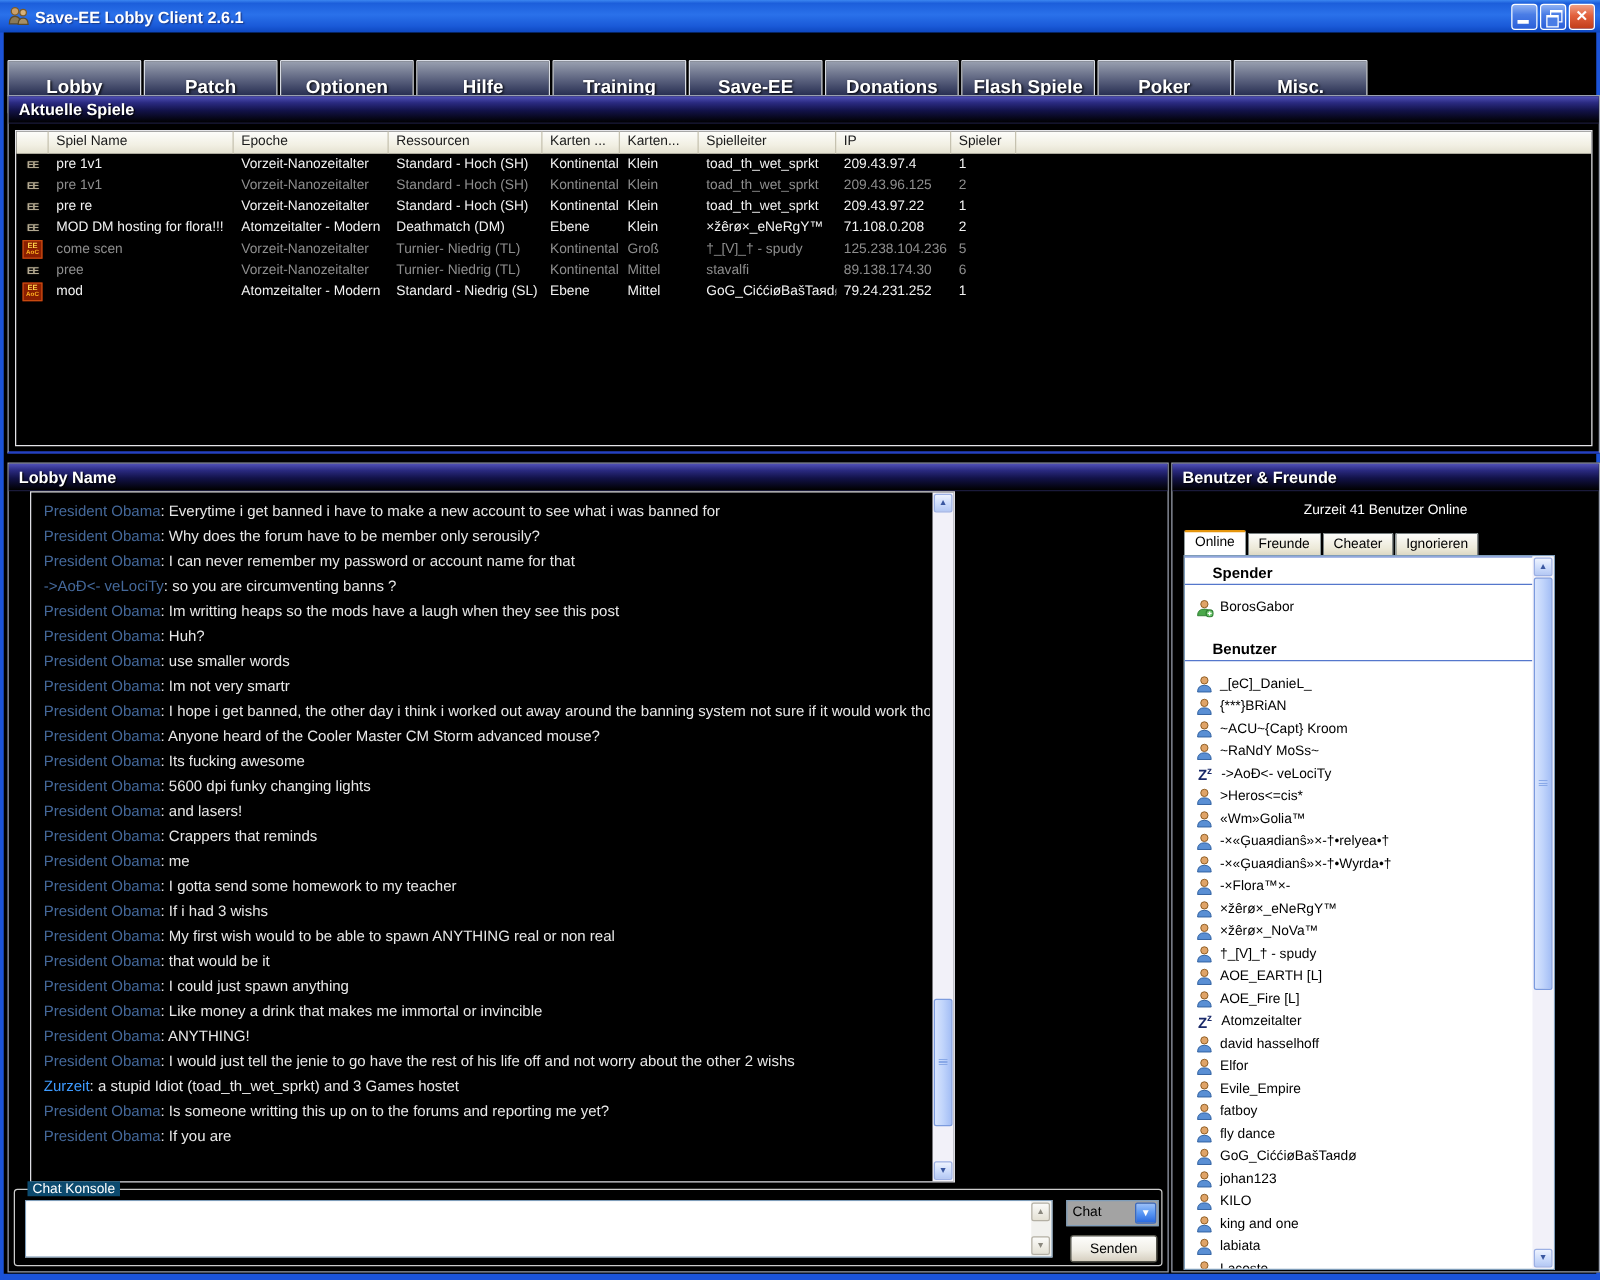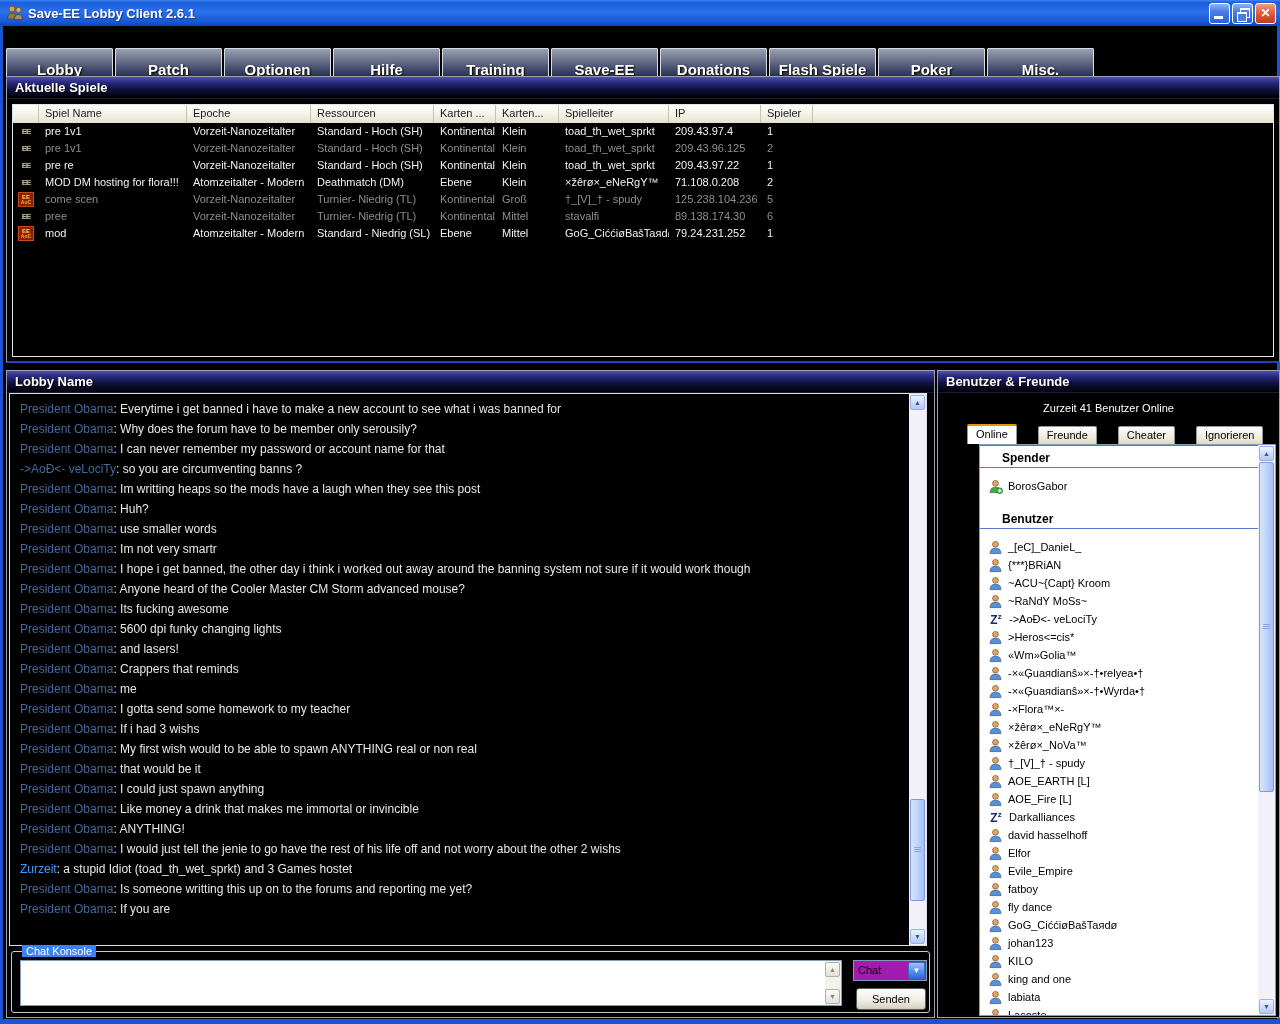--- a/index.html
+++ b/index.html
@@ -55,73 +55,73 @@
   .td.icon-cell { padding:1px 0 0 5px; }
   .gicon-ee { width:16px; height:15px; font-size:8px; font-weight:bold; color:#b4aa92;
     letter-spacing:-1px; text-align:center; line-height:15px; text-shadow:0 0 1px #6a6250; }
   .gicon-aoc { width:16px; height:15px; background:#8a1e00; border:1px solid #c84a10;
     font-weight:bold; text-align:center; line-height:1; padding-top:1px; }
   .gicon-aoc .l1 { font-size:6px; color:#ffd24a; display:block; }
   .gicon-aoc .l2 { font-size:5px; color:#ffb020; display:block; }
 
   
   .chat-panel { left:3px; top:370px; width:929px; height:648px; }
-  .chat-box { position:absolute; left:2px; top:22px; width:918px; height:553px;
+  .chat-box { position:absolute; left:17px; top:22px; width:740px; height:553px;
     background:#000; border:1px solid #dedee4; }
   .messages { position:absolute; top:1px; left:2px; right:19px; bottom:1px; overflow:hidden;
     padding:4px 0 0 8px; }
   .msg { font-size:12px; line-height:20px; white-space:nowrap; overflow:hidden; color:#e8e8e8; }
   .msg .nick { font-weight:normal; }
 
   
   .vscroll { position:absolute; top:0; right:0; width:17px; height:100%; background:#f2f1f9; }
   .sb-btn { position:absolute; left:1px; width:15px; height:15px; border:1px solid #9cb0e4; border-radius:2px;
     background:linear-gradient(180deg,#eef3fe 0%,#cddcfb 55%,#b4c8f4 100%);
     color:#3a57a0; font-size:7px; text-align:center; line-height:14px; }
   .sb-up { top:1px; } .sb-down { bottom:1px; }
   .sb-thumb { position:absolute; left:1px; width:15px; border:1px solid #7c9bde; border-radius:2px;
     background:linear-gradient(90deg,#d8e4fd 0%,#c0d4fb 50%,#a4bef5 100%); }
   .sb-thumb::after { content:""; position:absolute; left:3px; right:3px; top:50%; height:5px; margin-top:-3px;
     background:repeating-linear-gradient(180deg,#89a9e8 0 1px,transparent 1px 2px); }
 
   
   .console { position:absolute; left:4px; top:580px; width:919px; height:62px;
     border:1px solid #cccccc; border-radius:3px; }
-  .console-label { position:absolute; top:-7px; left:10px; background:#3b82f6; padding:0 4px;
+  .console-label { position:absolute; top:-7px; left:10px; background:#0c4a6e; padding:0 4px;
     font-size:11px; color:#fff; }
   .ta-wrap { position:absolute; left:8px; top:8px; width:822px; height:46px; background:#fff;
     border:1px solid #7f9db9; }
   .ta-input { position:absolute; inset:0 16px 0 0; border:none; outline:none; resize:none;
     font-size:12px; font-family:"Liberation Sans", sans-serif; padding:2px 4px; }
   .ta-scroll { position:absolute; top:0; right:0; width:16px; height:100%; background:#f1f1ee; }
   .ta-sb { position:absolute; left:0; width:15px; height:15px; border:1px solid #b4b0a4; border-radius:2px;
     background:linear-gradient(180deg,#fbfbf9,#e4e1d4); color:#8a887e; font-size:7px; text-align:center; line-height:14px; }
   .ta-sb.up { top:1px; } .ta-sb.down { bottom:1px; }
-  .dropdown { position:absolute; left:841px; top:8px; width:74px; height:21px; background:#a21caf;
+  .dropdown { position:absolute; left:841px; top:8px; width:74px; height:21px; background:#a3a3a3;
     border:1px solid #7f9db9; font-size:11px; }
   .dd-value { position:absolute; left:4px; top:3px; color:#000; }
   .dd-btn { position:absolute; top:1px; right:1px; width:17px; height:17px; border-radius:2px;
     background:linear-gradient(180deg,#9cc0f8 0%,#5f9cf5 45%,#2a6ae0 100%); border:1px solid #3a6ac0;
     color:#fff; font-size:8px; text-align:center; line-height:16px; }
   .send-btn { position:absolute; left:844px; top:36px; width:70px; height:22px;
     border:1px solid #5a5a50; border-radius:3px; font-size:11px; color:#000;
     background:linear-gradient(180deg,#fefefc 0%,#f0eee6 55%,#d6cfc0 100%);
     font-family:"Liberation Sans", sans-serif; }
 
   
   .users-panel { left:934px; top:370px; width:343px; height:648px; }
   .status-line { position:absolute; top:31px; left:0; right:0; text-align:center;
     font-size:11px; color:#fff; }
   .tabs { position:absolute; left:9px; top:53px; height:20px; display:flex; align-items:flex-end; }
   .tab { height:18px; padding:2px 8px 0 8px; font-size:11px; color:#000;
     background:linear-gradient(180deg,#fdfdfb,#ece9d8 70%,#dcd8c4); border:1px solid #919b9c;
-    border-bottom:none; border-radius:2px 2px 0 0; margin-right:1px;margin-left:20px; }
+    border-bottom:none; border-radius:2px 2px 0 0; margin-right:1px; }
   .tab.active { height:20px; background:#fff; border-top:2px solid #e5950c; font-weight:normal; }
   .user-list { position:absolute; left:9px; top:73px; width:297px; height:572px;
-    background:#fff; border:1px solid #7f9db9; overflow:hidden;margin-left:32px; }
+    background:#fff; border:1px solid #7f9db9; overflow:hidden; }
   .list-content { position:absolute; top:0; left:0; right:17px; bottom:0; overflow:hidden;
     border-top:1px solid #5577cc; }
   .sec-header { font-weight:bold; font-size:12px; color:#000; padding:5px 0 2px 22px;
     border-bottom:1px solid #5577cc; }
   .sec-items { margin:9px 0 12px 0; }
   .user-item { height:18px; display:flex; align-items:center; gap:5px; padding-left:8px;
     font-size:11px; color:#000; white-space:nowrap; }
   .zz-icon { font-weight:bold; color:#1a2a6a; font-size:12px; width:16px; text-align:center; line-height:1; }
   .zz-icon sup { font-size:8px; }
 </style>
@@ -458,21 +458,21 @@
             </div>
             <div class="user-item">
               <svg width="15" height="15" viewBox="0 0 16 16">
                 <path d="M2.2 14.5 Q2.2 8.8 8 8.8 Q13.8 8.8 13.8 14.5 Z" fill="#5a8fd4" stroke="#2f5f9e" stroke-width="0.8"></path>
                 <circle cx="8" cy="4.6" r="3.1" fill="#e0a468" stroke="#8a5a20" stroke-width="0.8"></circle>
               </svg>
               <span class="uname">AOE_Fire [L]</span>
             </div>
             <div class="user-item">
               <span class="zz-icon">Z<sup>z</sup></span>
-              <span class="uname">Darkalliances</span>
+              <span class="uname">Atomzeitalter</span>
             </div>
             <div class="user-item">
               <svg width="15" height="15" viewBox="0 0 16 16">
                 <path d="M2.2 14.5 Q2.2 8.8 8 8.8 Q13.8 8.8 13.8 14.5 Z" fill="#5a8fd4" stroke="#2f5f9e" stroke-width="0.8"></path>
                 <circle cx="8" cy="4.6" r="3.1" fill="#e0a468" stroke="#8a5a20" stroke-width="0.8"></circle>
               </svg>
               <span class="uname">david hasselhoff</span>
             </div>
             <div class="user-item">
               <svg width="15" height="15" viewBox="0 0 16 16">

